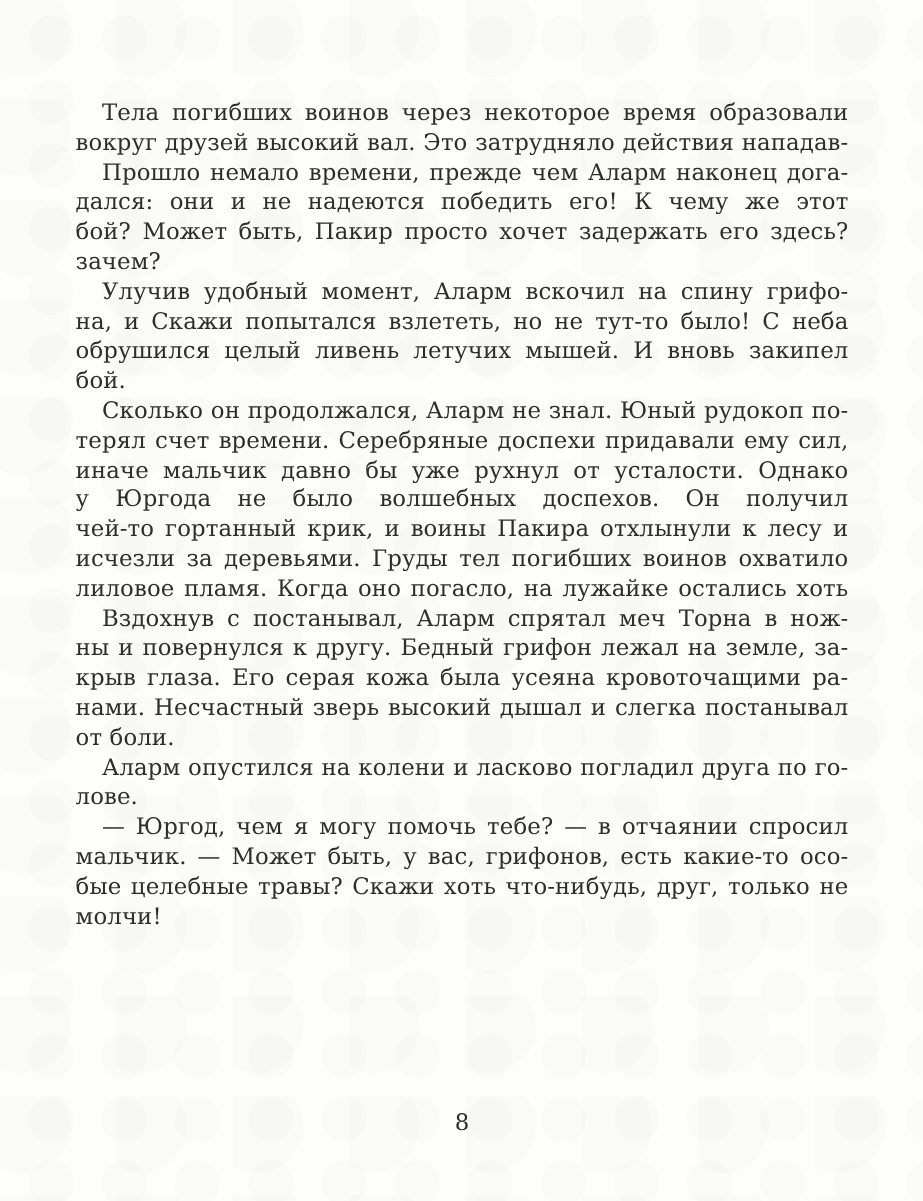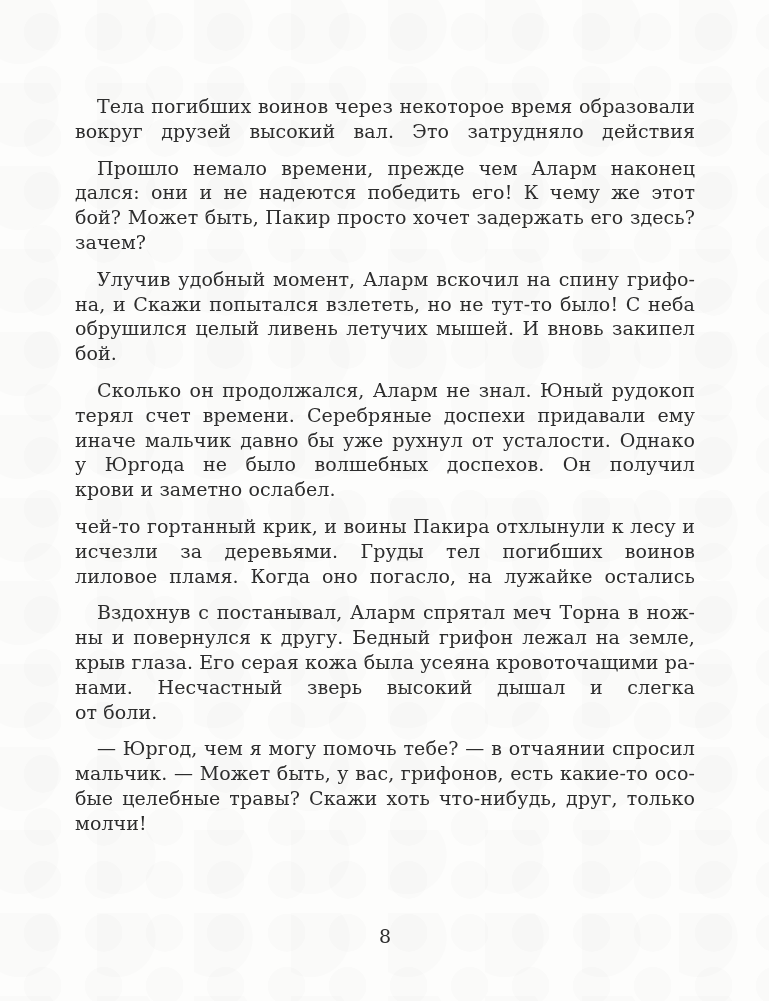--- a/index.html
+++ b/index.html
@@ -24,21 +24,21 @@
     font-family: "DejaVu Serif", "Liberation Serif", serif;
     color: #2d2d2d;
   }
   .text-block {
     position: absolute;
     left: 63px;
     top: 82px;
     width: 644px;
   }
   .paragraph {
-    margin: 12px;
+    margin: 0;
     padding: 0;
   }
   .line {
     font-size: 19px;
     line-height: 24.8px;
     height: 24.8px;
     overflow: hidden;
     text-align: justify;
     text-align-last: justify;
     letter-spacing: 0.1px;
@@ -78,33 +78,36 @@
         <div class="line para-start">Улучив удобный момент, Аларм вскочил на спину грифо-</div>
         <div class="line">на, и Скажи попытался взлететь, но не тут-то было! С неба</div>
         <div class="line">обрушился целый ливень летучих мышей. И вновь закипел</div>
         <div class="line para-end">бой.</div>
       </div>
       <div class="paragraph">
         <div class="line para-start">Сколько он продолжался, Аларм не знал. Юный рудокоп по-</div>
         <div class="line">терял счет времени. Серебряные доспехи придавали ему сил,</div>
         <div class="line">иначе мальчик давно бы уже рухнул от усталости. Однако</div>
         <div class="line">у Юргода не было волшебных доспехов. Он получил множество</div>
-        <div class="line para-end">крови и заметно ослабел.</div>
       </div>
       <div class="paragraph">
         <div class="line">чей-то гортанный крик, и воины Пакира отхлынули к лесу и</div>
         <div class="line">исчезли за деревьями. Груды тел погибших воинов охватило</div>
-        <div class="line">лиловое пламя. Когда оно погасло, на лужайке остались зверь</div>
+        <div class="line">лиловое пламя. Когда оно погасло, на лужайке остались хоть</div>
       </div>
       <div class="paragraph">
         <div class="line para-start">Вздохнув с постанывал, Аларм спрятал меч Торна в нож-</div>
         <div class="line">ны и повернулся к другу. Бедный грифон лежал на земле, за-</div>
         <div class="line">крыв глаза. Его серая кожа была усеяна кровоточащими ра-</div>
         <div class="line">нами. Несчастный зверь высокий дышал и слегка постанывал</div>
         <div class="line para-end">от боли.</div>
+      </div>
+      <div class="paragraph">
+        <div class="line para-start">Аларм опустился на колени и ласково погладил друга по го-</div>
+        <div class="line para-end">лове.</div>
       </div>
       <div class="paragraph">
         <div class="line para-start">— Юргод, чем я могу помочь тебе? — в отчаянии спросил</div>
         <div class="line">мальчик. — Может быть, у вас, грифонов, есть какие-то осо-</div>
         <div class="line">бые целебные травы? Скажи хоть что-нибудь, друг, только не</div>
         <div class="line para-end">молчи!</div>
       </div>
     </div>
   <div class="page-number">8</div>
 </div>

